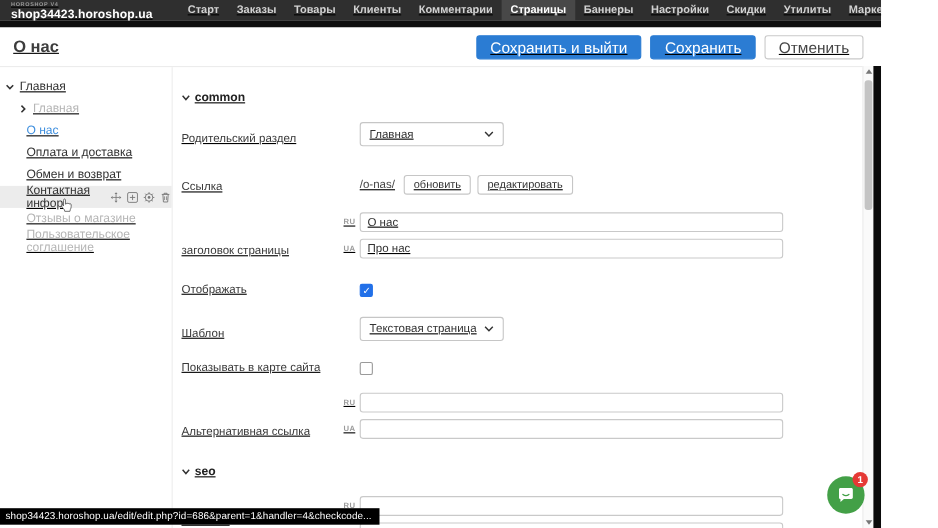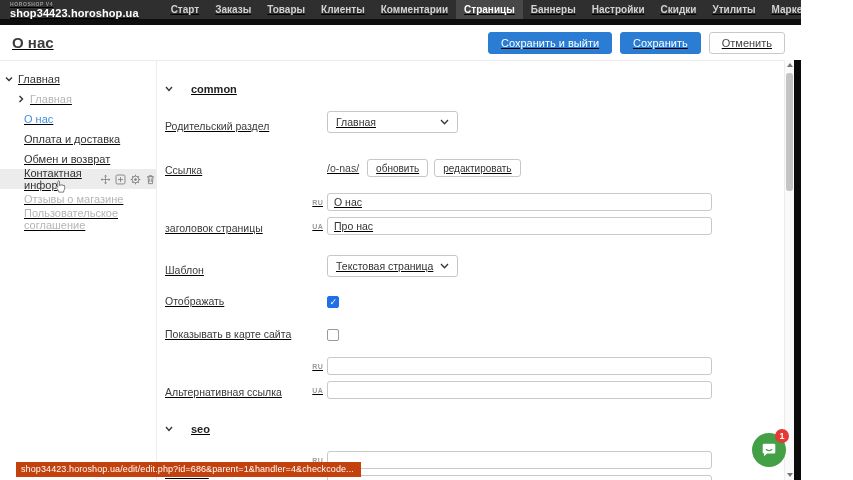--- a/index.html
+++ b/index.html
@@ -17,62 +17,62 @@
   .logo-top { font-size:5px; color:#9a9a9a; letter-spacing:.6px; font-weight:bold; text-transform:uppercase;}
   .logo-domain { font-size:11px; color:#fff; font-weight:bold; margin-top:1px; letter-spacing:.1px;}
   .menu { display:flex; align-items:center; margin-left:24px; height:100%; }
   .mi { font-size:10px; font-weight:bold; color:#d2d2d2; padding:0 8px; height:100%; display:flex; align-items:center; cursor:pointer; white-space:nowrap;}
   .mi.active { background:#484848; color:#fff; }
 
   
   .header { height:36px; background:#fff; display:flex; align-items:center; padding:0 12px; border-bottom:1px solid #ececec;}
   .page-title { font-size:15px; color:#3d3d3d; }
   .header-actions { margin-left:auto; display:flex; gap:8px; margin-right:4px;}
-  .btn { height:22px; padding:0 12px; border-radius:3px; font-size:11px; display:flex; align-items:center; cursor:pointer; border:1px solid transparent; font-family:inherit;}
+  .btn { height:22px; padding:0 12px; border-radius:3px; font-size:14px; display:flex; align-items:center; cursor:pointer; border:1px solid transparent; font-family:inherit;}
   .btn-blue { background:#2b7cd3; color:#fff; border-color:#2b7cd3; }
   .btn-white { background:#fff; color:#444; border-color:#c9c9c9; }
 
   
   .content { display:flex; height:423px; }
   .sidebar { width:157px; border-right:1px solid #ededed; padding-top:8px; flex-shrink:0; }
   .tree-item { height:20px; display:flex; align-items:center; font-size:11px; color:#333; cursor:pointer; position:relative; }
   .tree-item .caret { width:8px; height:8px; margin-right:5px; flex-shrink:0;}
   .lvl0 { padding-left:5px; }
   .lvl1 { padding-left:24px; }
   .lvl1.has-caret { padding-left:17px; }
   .tree-item.selected { color:#3f8fde; }
   .tree-item.disabled { color:#b5b5b5; }
   .tree-item.hovered { background:#ececec;align-items:center; }
   .row-icons { display:flex; align-items:center; gap:4px; margin-left:6px; }
   .row-icons svg { width:11px; height:11px; display:block; cursor:pointer;}
   .cursor-hand { position:absolute; left:53px; top:9px; width:15px; height:17px; pointer-events:none; z-index:6;}
 
   
   .main { flex:1; padding:22px 0 0 8px; position:relative; overflow:hidden;}
-  .section-head { display:flex; align-items:center; gap:18px; font-size:11px; font-weight:bold; color:#222; margin-bottom:16px; cursor:pointer;}
+  .section-head { display:flex; align-items:center; gap:4px; font-size:11px; font-weight:bold; color:#222; margin-bottom:16px; cursor:pointer;}
   .section-head svg { width:8px; height:6px; }
   .frow { display:flex; align-items:flex-end; }
   .flabel { width:142px; font-size:10.5px; color:#3a3a3a; padding-top:4px; flex-shrink:0; line-height:1.25;}
   .fhint { font-size:8px; color:#b5b5b5; margin-top:3px; line-height:1.2; }
   .fctrl { display:flex; flex-direction:column; gap:6px; }
   .lang-row { display:flex; align-items:center; }
   .lang-tag { width:16px; font-size:7px; font-weight:bold; color:#9a9a9a; text-align:right; margin-right:4px; letter-spacing:.3px;}
   .tinput { width:385px; height:18px; border:1px solid #c9c9c9; border-radius:3px; font-size:10.5px; color:#333; padding:0 6px; font-family:inherit; outline:none; background:#fff;}
   .selectbox { width:131px; height:22px; border:1px solid #c6c6c6; border-radius:3px; display:flex; align-items:center; justify-content:space-between; padding:0 8px; font-size:10.5px; color:#333; cursor:pointer; background:#fff; margin-left:20px;}
   .link-row { display:flex; align-items:center; gap:6px; padding-top:2px; margin-left:20px;margin-top:12px;}
   .link-val { font-size:10.5px; color:#444; margin-right:2px;}
   .btn-sm { height:18px; padding:0 8px; font-size:10px; background:#fff; border:1px solid #c6c6c6; border-radius:3px; color:#333; cursor:pointer; display:flex; align-items:center; font-family:inherit;}
   .checkbox { width:12px; height:12px; border:1px solid #9a9a9a; border-radius:2px; background:#fff; cursor:pointer; margin-left:20px; margin-top:3px; position:relative;}
   .checkbox.checked { background:#2270e8; border-color:#2270e8; }
   .checkbox.checked::after { content:"✓"; position:absolute; color:#fff; font-size:9px; left:1.5px; top:-0.5px; font-weight:bold;}
 
   .mb12{margin-bottom:12px;} .mb16{margin-bottom:16px;} .mb18{margin-bottom:18px;} .mb20{margin-bottom:20px;} .mt24{margin-top:24px;}
 
   
-  .statusbar { position:absolute; left:16px; bottom:3px; background:#c2410c; color:#fff; font-size:9px; padding:2px 7px 3px 5px; z-index:50; white-space:nowrap; letter-spacing:.1px;}
+  .statusbar { position:absolute; left:0; bottom:3px; background:#000000; color:#fff; font-size:9px; padding:2px 7px 3px 5px; z-index:50; white-space:nowrap; letter-spacing:.1px;}
   .chat-bubble { position:absolute; right:15px; bottom:13px; width:34px; height:34px; border-radius:50%; background:#43a047; z-index:30; cursor:pointer; display:flex; align-items:center; justify-content:center;}
   .chat-badge { position:absolute; top:-4px; right:-3px; width:14px; height:14px; background:#e53935; border-radius:50%; color:#fff; font-size:9px; font-weight:bold; display:flex; align-items:center; justify-content:center;}
   .scrolltrack { position:absolute; top:60px; right:7px; bottom:0; width:10px; background:#fafafa; border-left:1px solid #ececec; z-index:20;}
   .scroll-up { position:absolute; top:3px; left:2px; width:0; height:0; border-left:3px solid transparent; border-right:3px solid transparent; border-bottom:4px solid #777; cursor:pointer;}
   .scroll-down { position:absolute; bottom:3px; left:2px; width:0; height:0; border-left:3px solid transparent; border-right:3px solid transparent; border-top:4px solid #777; cursor:pointer;}
   .scrollthumb { position:absolute; top:13px; left:1px; width:7px; height:118px; background:#c4c4c4; border-radius:3px; cursor:pointer;}
   .edge-strip { position:absolute; top:60px; right:0; bottom:0; width:7px; background:#0b0b0b; z-index:40;}
 </style>
 </head>
 <body>
@@ -205,35 +205,35 @@
             <span class="lang-tag">RU</span>
             <input class="tinput" type="text" value="О нас" style="">
           </div>
           <div class="lang-row">
             <span class="lang-tag">UA</span>
             <input class="tinput" type="text" value="Про нас" style="">
           </div>
         </div>
       </div>
 
+      <div class="frow mb18">
+        <div class="flabel" style="padding-top:1px">Отображать</div>
+        <div class="checkbox checked"></div>
+      </div>
+
       <div class="frow mb16">
         <div class="flabel">Шаблон</div>
         <div class="selectbox">
           <span>Текстовая страница</span>
           <svg width="9" height="6" viewBox="0 0 9 6">
               <polyline points="1,1 4.5,4.7 8,1" fill="none" stroke="#333" stroke-width="1.3"></polyline>
             </svg>
         </div>
       </div>
 
-      <div class="frow mb18">
-        <div class="flabel" style="padding-top:1px">Отображать</div>
-        <div class="checkbox checked"></div>
-      </div>
-
       <div class="frow mb16">
         <div class="flabel" style="padding-top:1px">Показывать в карте сайта</div>
         <div class="checkbox"></div>
       </div>
 
       <div class="frow">
         <div class="flabel">Альтернативная ссылка</div>
         <div class="fctrl">
           <div class="lang-row">
             <span class="lang-tag">RU</span>

